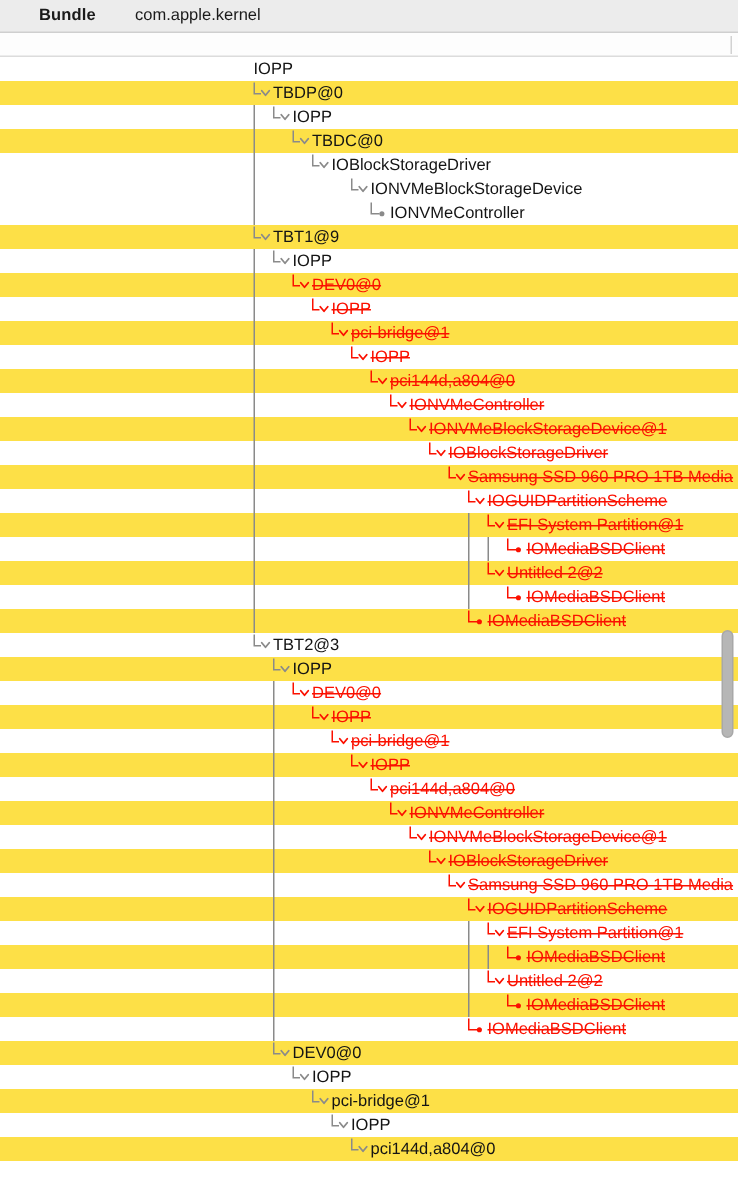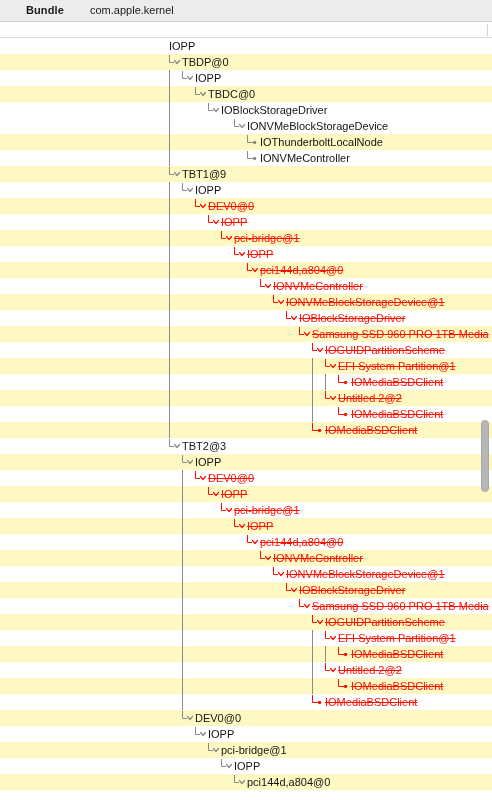--- a/index.html
+++ b/index.html
@@ -70,21 +70,21 @@
   }
 
   
   .row {
     position: relative;
     height: 16px;
     line-height: 16px;
     white-space: nowrap;
   }
   .row.odd  { background: #ffffff; }
-  .row.even { background: #fef9c3; }
+  .row.even { background: #fde047; }
 
   .row-label {
     position: absolute;
     top: 0;
     font-size: 11px;
     color: #141414;
     white-space: nowrap;
   }
   .row-label.struck {
     color: #fb1000;
@@ -236,34 +236,20 @@
           </svg>
         </span>
         <span class="glyph" style="left: 233px;">
           <svg width="14" height="16" viewBox="0 0 14 16">
             <path d="M1.5 1 L1.5 8.5 L6 8.5" fill="none" stroke="#8a8a8a" stroke-width="1"></path>
             <path d="M6.5 6.5 L9 9.5 L11.5 6.5" fill="none" stroke="#8a8a8a" stroke-width="1.2" stroke-linecap="round" stroke-linejoin="round"></path>
           </svg>
         </span>
         <span class="row-label" style="left: 247px;">IONVMeBlockStorageDevice</span>
       </div>
-      <div class="row even">
-        <span class="glyph" style="left: 168px;">
-          <svg width="14" height="16" viewBox="0 0 14 16">
-            <path d="M1.5 0 L1.5 16" fill="none" stroke="#8a8a8a" stroke-width="1"></path>
-          </svg>
-        </span>
-        <span class="glyph" style="left: 246px;">
-          <svg width="14" height="16" viewBox="0 0 14 16">
-            <path d="M1.5 1 L1.5 8.5 L7 8.5" fill="none" stroke="#8a8a8a" stroke-width="1"></path>
-            <circle cx="8.6" cy="8.5" r="1.7" fill="#8a8a8a"></circle>
-          </svg>
-        </span>
-        <span class="row-label" style="left: 260px;">IOThunderboltLocalNode</span>
-      </div>
       <div class="row odd">
         <span class="glyph" style="left: 168px;">
           <svg width="14" height="16" viewBox="0 0 14 16">
             <path d="M1.5 0 L1.5 16" fill="none" stroke="#8a8a8a" stroke-width="1"></path>
           </svg>
         </span>
         <span class="glyph" style="left: 246px;">
           <svg width="14" height="16" viewBox="0 0 14 16">
             <path d="M1.5 1 L1.5 8.5 L7 8.5" fill="none" stroke="#8a8a8a" stroke-width="1"></path>
             <circle cx="8.6" cy="8.5" r="1.7" fill="#8a8a8a"></circle>

